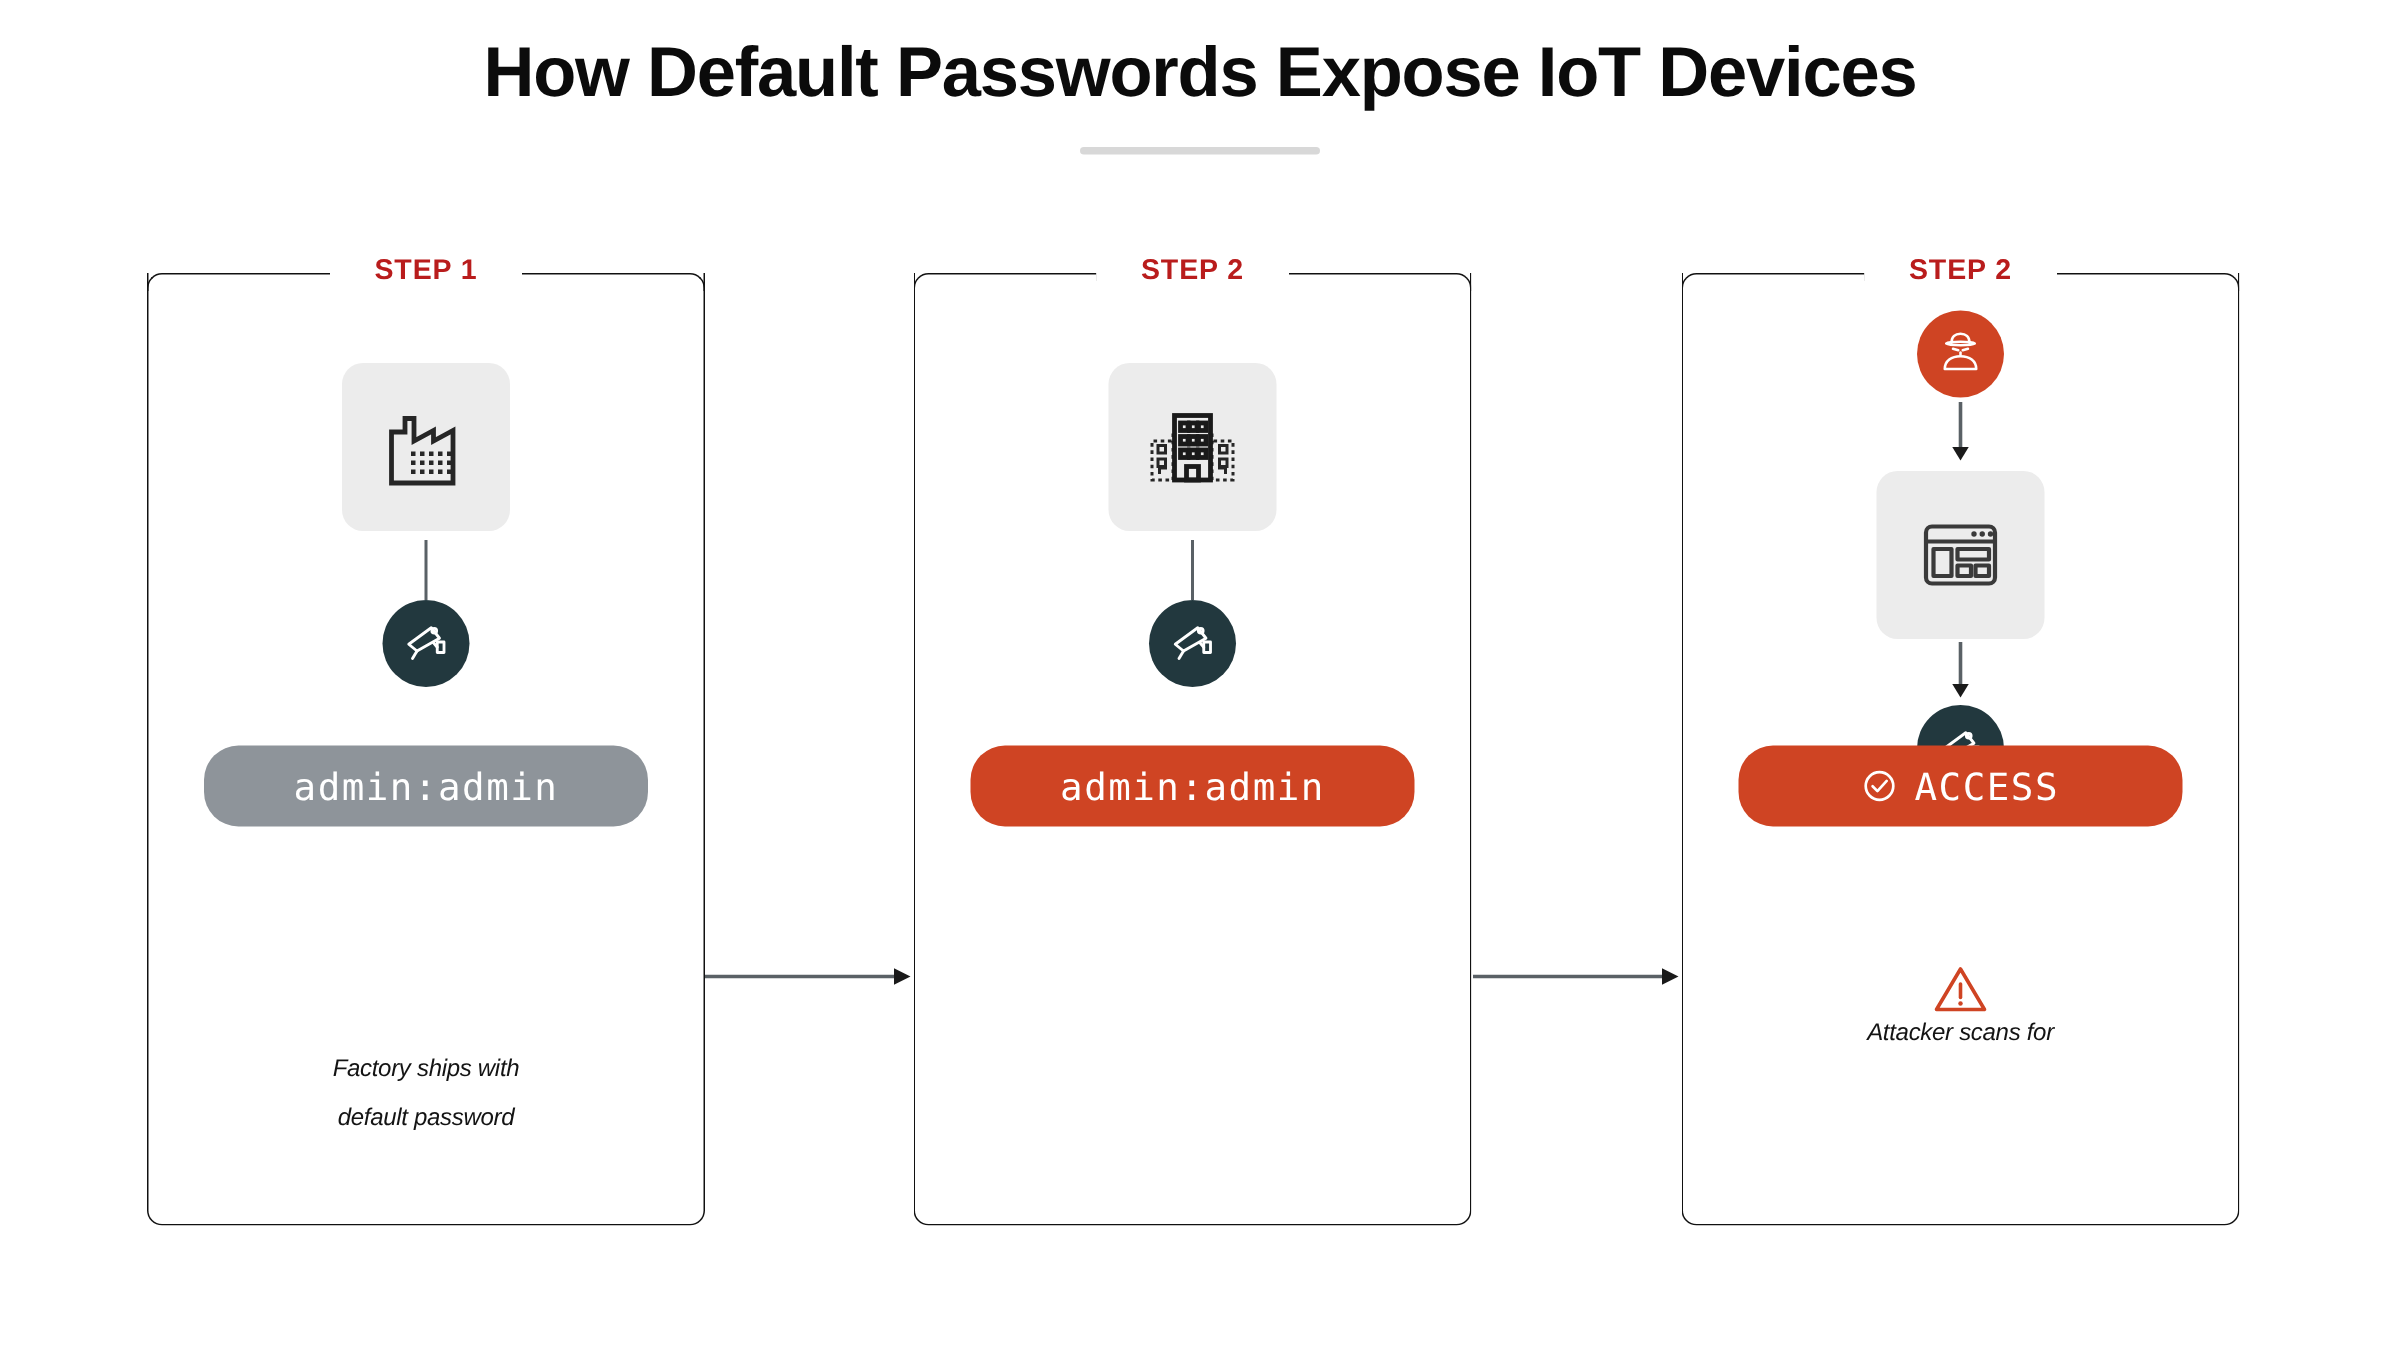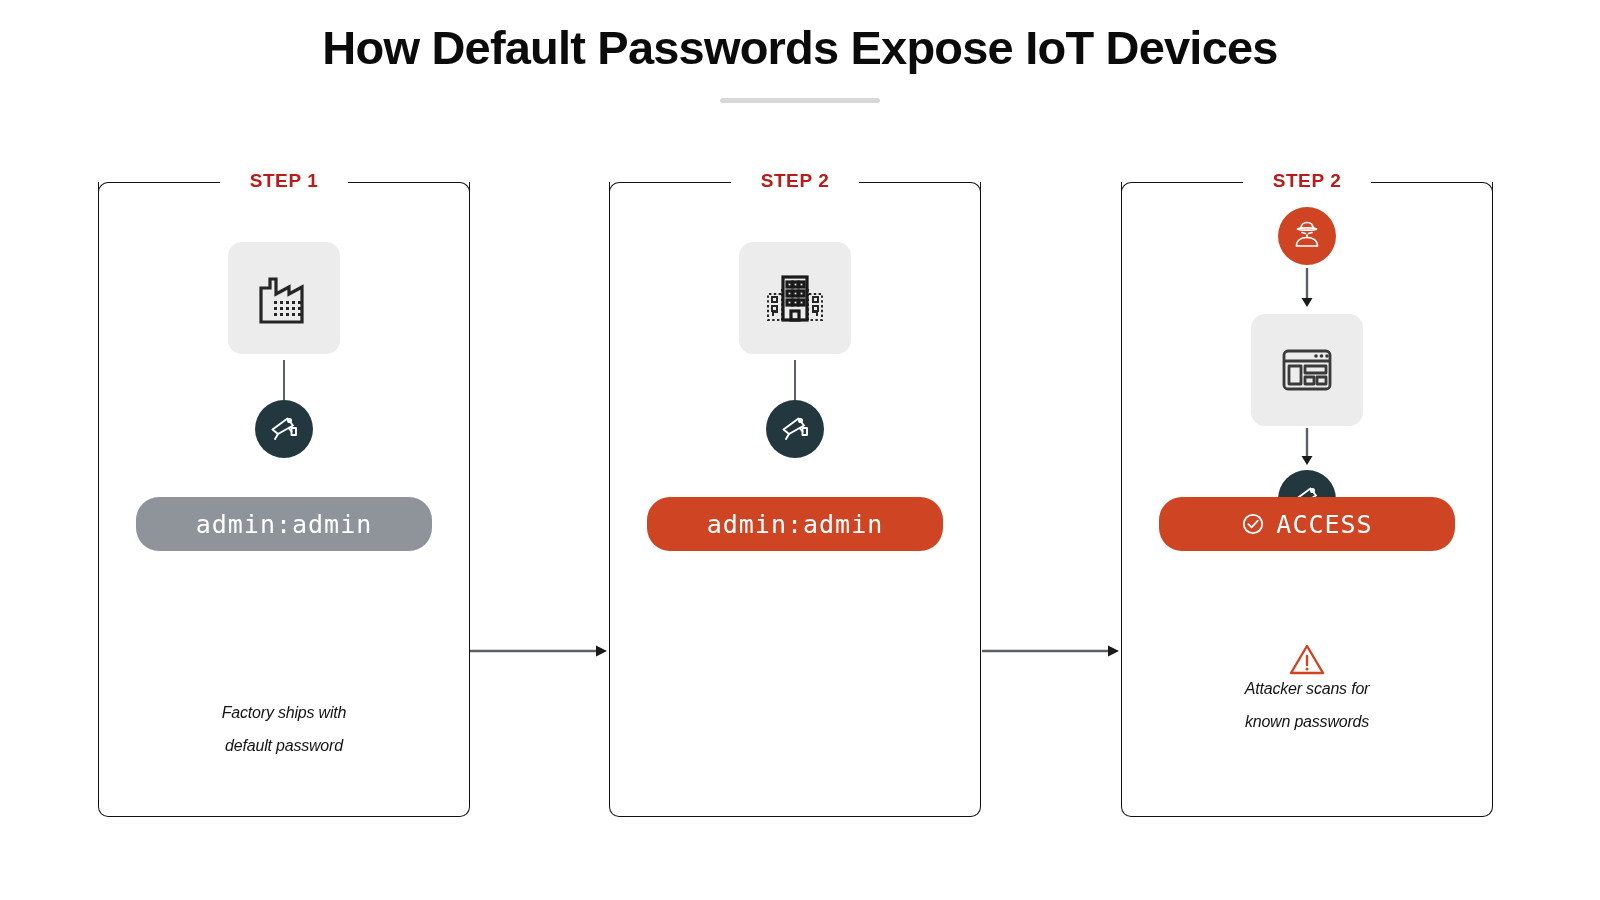--- a/index.html
+++ b/index.html
@@ -418,21 +418,20 @@
       <div class="warn-icon" style="left:166px; top:458px;">
         <svg width="40" height="40" viewBox="0 0 40 40">
           <path d="M20 6 L36 33 L4 33 Z" fill="none" stroke="#cf4423" stroke-width="2.4" stroke-linejoin="round"></path>
           <line x1="20" y1="16" x2="20" y2="25" stroke="#cf4423" stroke-width="2.4" stroke-linecap="round"></line>
           <circle cx="20" cy="29" r="1.5" fill="#cf4423"></circle>
         </svg>
       </div>
 
       <div class="caption" style="top:490px;">
         <div>Attacker scans for</div>
-        <div>known passwords</div>
       </div>
     </div>
   </div>
 
   <div class="connector connector-1">
     <svg width="140" height="22" viewBox="0 0 140 22">
       <line x1="0" y1="11" x2="128" y2="11" stroke="#5a6166" stroke-width="2.4"></line>
       <path d="M126 5.5 L137 11 L126 16.5 Z" fill="#1a1a1a"></path>
     </svg>
   </div>

